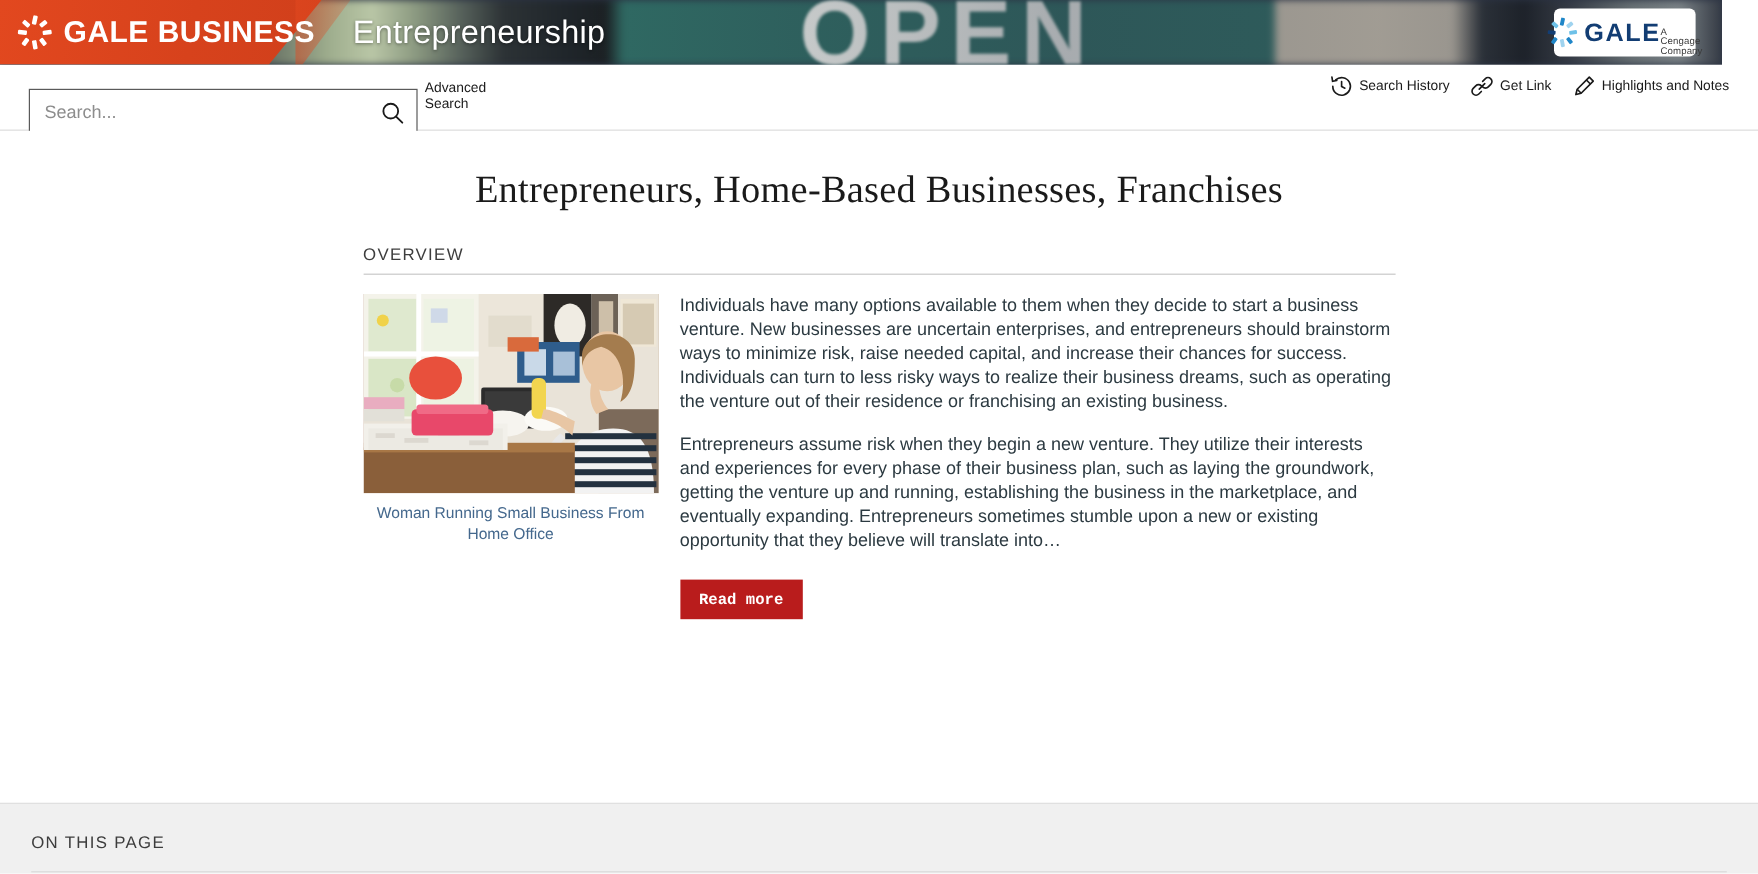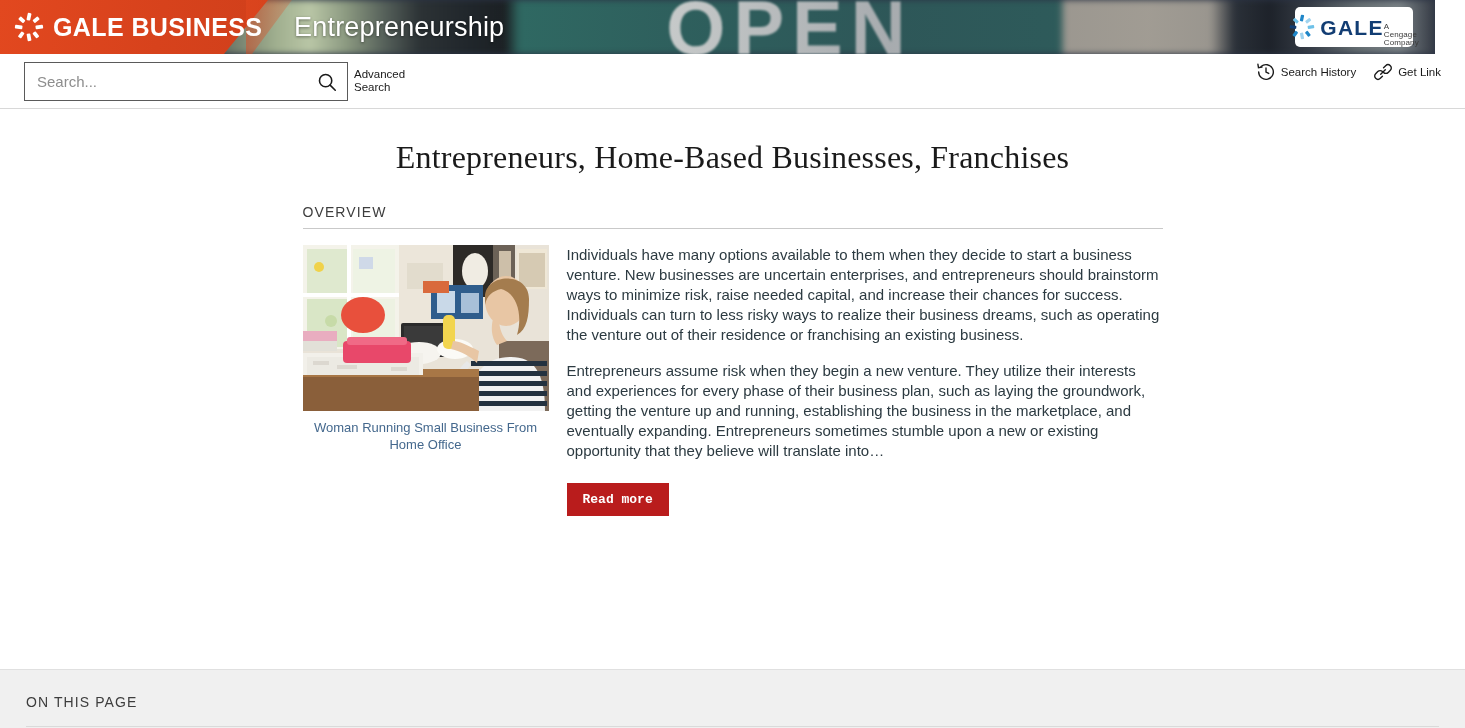--- a/index.html
+++ b/index.html
@@ -142,21 +142,21 @@
   
   .searchbar {
     position: relative;
     width: 1465px;
     height: 55px;
     background: #ffffff;
     border-bottom: 1px solid #d8d8d8;
   }
   .search-field {
     position: absolute;
-    left: 24px; top: 8px;
+    left: 24px; top: 20px;
     width: 324px; height: 39px;
     border: 1px solid #5a5a5a;
     background: #fff;
     display: flex;
     align-items: center;
   }
   .search-input {
     flex: 1;
     border: none;
     outline: none;
@@ -371,20 +371,30 @@
     <div class="tool">
       <span class="tool-ico">
         <svg width="22" height="22" viewBox="0 0 24 24" fill="none" stroke="#1a1a1a" stroke-width="1.5" stroke-linecap="round">
           <path d="M9.5 14.5 14.5 9.5"></path>
           <path d="M12.6 7.4 14.9 5.1a3.6 3.6 0 0 1 5.1 5.1l-2.3 2.3a3.6 3.6 0 0 1-5.1 0"></path>
           <path d="M11.4 16.6 9.1 18.9a3.6 3.6 0 0 1-5.1-5.1l2.3-2.3a3.6 3.6 0 0 1 5.1 0"></path>
         </svg>
       </span>
       <span class="tool-label">Get Link</span>
     </div>
+    <div class="tool">
+      <span class="tool-ico">
+        <svg width="22" height="22" viewBox="0 0 24 24" fill="none" stroke="#1a1a1a" stroke-width="1.5" stroke-linejoin="round">
+          <path d="M16.8 3.6 20.4 7.2 9.4 18.2 4.6 19.4 5.8 14.6z"></path>
+          <path d="M14.2 6.2 17.8 9.8"></path>
+          <path d="M5.8 14.6 9.4 18.2"></path>
+        </svg>
+      </span>
+      <span class="tool-label">Highlights and Notes</span>
+    </div>
   </div>
 </div>
 
 <div class="main">
   <h1 class="page-title">Entrepreneurs, Home-Based Businesses, Franchises</h1>
 
   <div class="overview-wrap">
     <div class="overview-head">OVERVIEW</div>
 
     <div class="overview-body">

